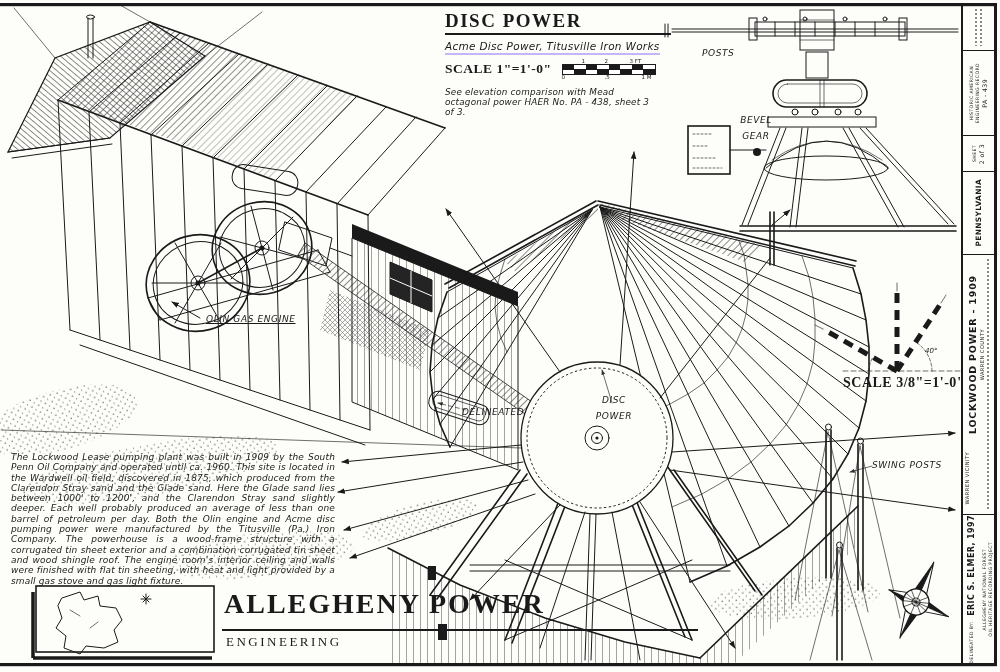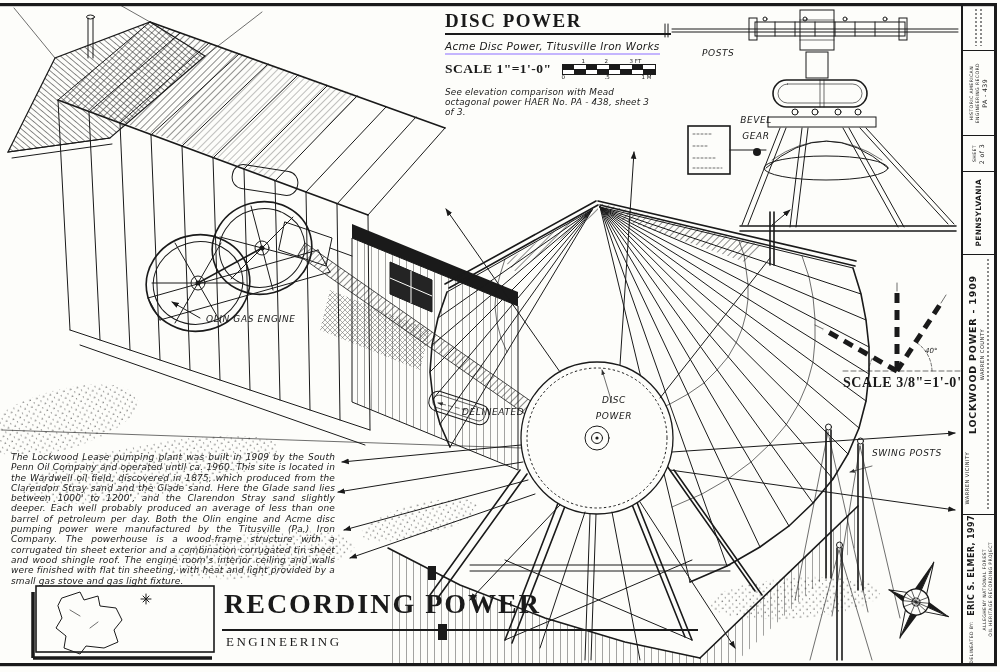--- a/index.html
+++ b/index.html
@@ -302,33 +302,33 @@
       <span class="sb-m">
         <span style="left:0">0</span>
         <span style="left:43px">.5</span>
         <span style="left:80px">1 M</span>
       </span>
     </span>
   </div>
   <div class="tb-see">See elevation comparison with Mead octagonal power HAER No. PA - 438, sheet 3 of 3.</div>
 </div>
 
-<div class="lbl" style="left:206px;top:314px;">OLIN GAS ENGINE</div>
+<div class="lbl" style="left:206px;top:314px;text-decoration:underline;">OLIN GAS ENGINE</div>
 <div class="lbl" style="left:462px;top:407px;">DELINEATED</div>
 <div class="lbl wrap" style="left:590px;top:380px;width:48px;">DISC POWER</div>
-<div class="lbl" style="left:872px;top:448px;text-align:center;">SWING POSTS</div>
+<div class="lbl" style="left:872px;top:460px;text-align:center;">SWING POSTS</div>
 <div class="lbl" style="left:702px;top:48px;">POSTS</div>
 <div class="lbl wrap" style="left:733px;top:100px;width:46px;">BEVEL GEAR</div>
 
 <div class="ax-cap">SCALE 3/8"=1'-0"</div>
 <div class="ax-ang">40°</div>
 
 <div class="descr">The Lockwood Lease pumping plant was built in 1909 by the South Penn Oil Company and operated until ca. 1960.  This site is located in the Wardwell oil field, discovered in 1875, which produced from the Clarendon Stray sand and the Glade sand.  Here the Glade sand lies between 1000' to 1200', and the Clarendon Stray sand slightly deeper.  Each well probably produced an average of less than one barrel of petroleum per day.  Both the Olin engine and Acme disc pumping power were manufactured by the Titusville (Pa.) Iron Company.  The powerhouse is a wood-frame structure with a corrugated tin sheet exterior and a combination corrugated tin sheet and wood shingle roof.  The engine room's interior ceiling and walls were finished with flat tin sheeting, with heat and light provided by a small gas stove and gas light fixture.</div>
 
-<div class="f-title serif">RECORDING POWER</div>
+<div class="f-title serif">ALLEGHENY POWER</div>
 <div class="f-rule"></div>
 <div class="f-sub serif">ENGINEERING</div>
 
 <div class="band">
   <div class="cell" style="height:47px;">
     <div class="micro"></div>
         <div class="micro"></div>
   </div>
   <div class="cell" style="height:88px;">
     <span class="vt t4">HISTORIC AMERICAN</span>

